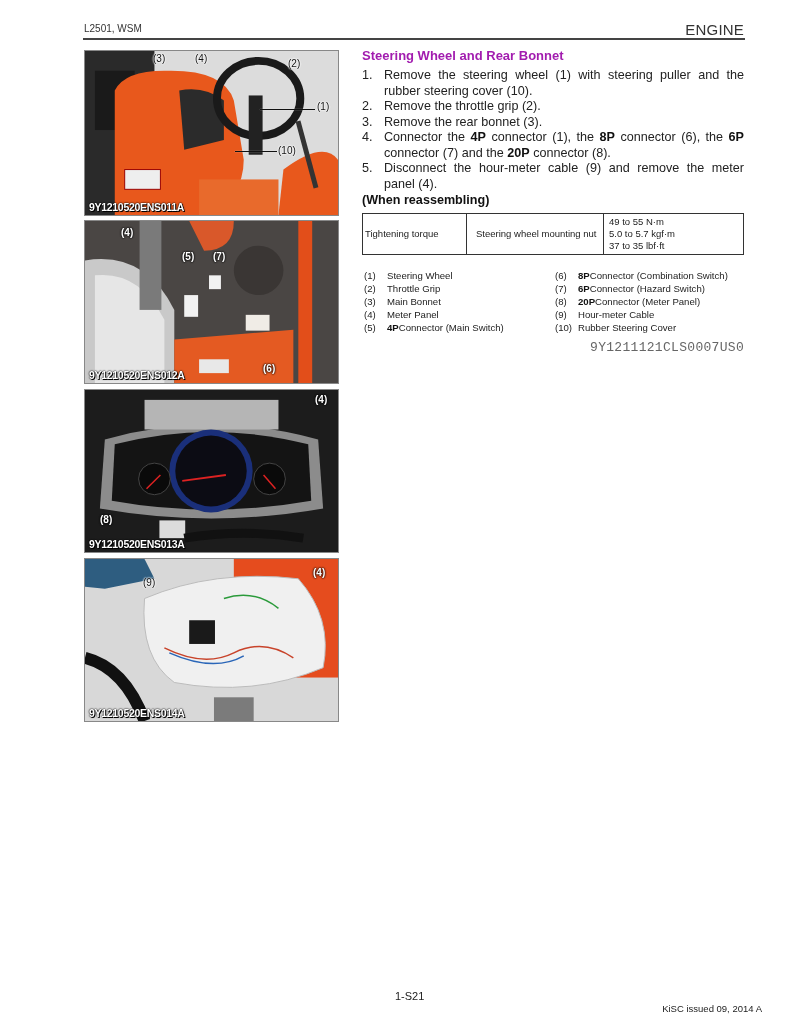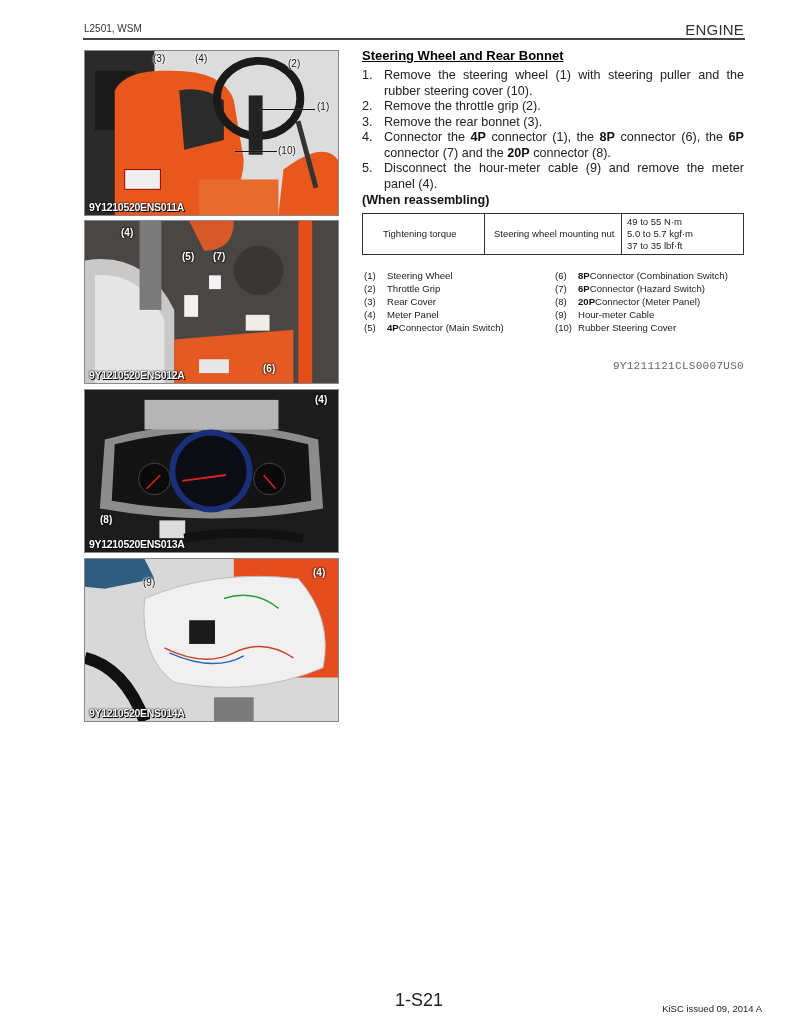--- a/index.html
+++ b/index.html
@@ -26,49 +26,49 @@
   }
   .callout.dark { color: #fff; text-shadow: 0 0 2px #000, 0 0 2px #000; font-weight: bold; }
   .img-code {
     position: absolute; left: 4px; bottom: 2px; font-size: 10.5px; font-weight: bold;
     color: #fff; text-shadow: 0 0 1px #000, 0 0 2px #000, 1px 1px 0 #000; letter-spacing: -0.3px;
   }
   .leader { position: absolute; height: 1px; background: #111; transform-origin: 0 0; box-shadow: 0 0 1px #fff; }
 
   .section-title {
     position: absolute; left: 362px; top: 48px; font-size: 13px; font-weight: bold;
-    text-decoration: underline; color: #000000;
+    color: #a21caf;
   }
   .steps { position: absolute; left: 362px; top: 68px; width: 382px; font-size: 12.6px; color: #222; line-height: 15.5px; }
   .step { display: flex; }
   .step .num { width: 22px; flex: none; }
   .step .txt { flex: 1; text-align: justify; }
   .step b { color: #111; }
   .reassemble { position: absolute; left: 362px; top: 193px; font-size: 12.6px; font-weight: bold; color: #111; }
 
   table.torque {
     position: absolute; left: 362px; top: 213px; width: 382px; border-collapse: collapse;
     font-size: 9.5px; color: #222;
   }
   table.torque td { border: 1px solid #333; padding: 2px 5px; vertical-align: middle; line-height: 12px; }
-  table.torque td.c1 { width: 96px; padding-left: 20px; }
+  table.torque td.c1 { width: 96px; padding-left: 2px; }
   table.torque td.c2 { width: 122px; padding-left: 9px; }
 
   .legend { position: absolute; left: 364px; top: 269px; width: 384px; font-size: 9.6px; color: #222; line-height: 13px; }
   .legend .col { position: absolute; top: 0; }
   .legend .col.left { left: 0; }
   .legend .col.right { left: 191px; }
   .legend .row { display: flex; white-space: nowrap; }
   .legend .row .n { width: 23px; flex: none; }
   .legend b { color: #111; }
   .doc-code {
-    position: absolute; right: 47px; top: 360px; font-family: "Liberation Mono", monospace;
-    font-size: 11px; color: #666; letter-spacing: 0.3px;
-  }
-  .page-num { position: absolute; left: 395px; top: 990px; font-size: 18px; color: #222; }
+    position: absolute; right: 47px; top: 340px; font-family: "Liberation Mono", monospace;
+    font-size: 13px; color: #666; letter-spacing: 0.3px;
+  }
+  .page-num { position: absolute; left: 395px; top: 990px; font-size: 11px; color: #222; }
   .issue { position: absolute; right: 29px; top: 1003px; font-size: 9.5px; color: #222; }
 </style>
 </head>
 <body>
 
 <div class="hdr-left">L2501, WSM</div>
 <div class="hdr-right">ENGINE</div>
 <div class="hdr-rule"></div>
 
 <div class="photo p1">
@@ -205,21 +205,21 @@
         <span>Steering Wheel</span>
       </div>
     <div class="row">
         <span class="n">(2)</span>
         <b></b>
         <span>Throttle Grip</span>
       </div>
     <div class="row">
         <span class="n">(3)</span>
         <b></b>
-        <span>Rear Cover</span>
+        <span>Main Bonnet</span>
       </div>
     <div class="row">
         <span class="n">(4)</span>
         <b></b>
         <span>Meter Panel</span>
       </div>
     <div class="row">
         <span class="n">(5)</span>
         <b>4P</b>
         <span> Connector (Main Switch)</span>

